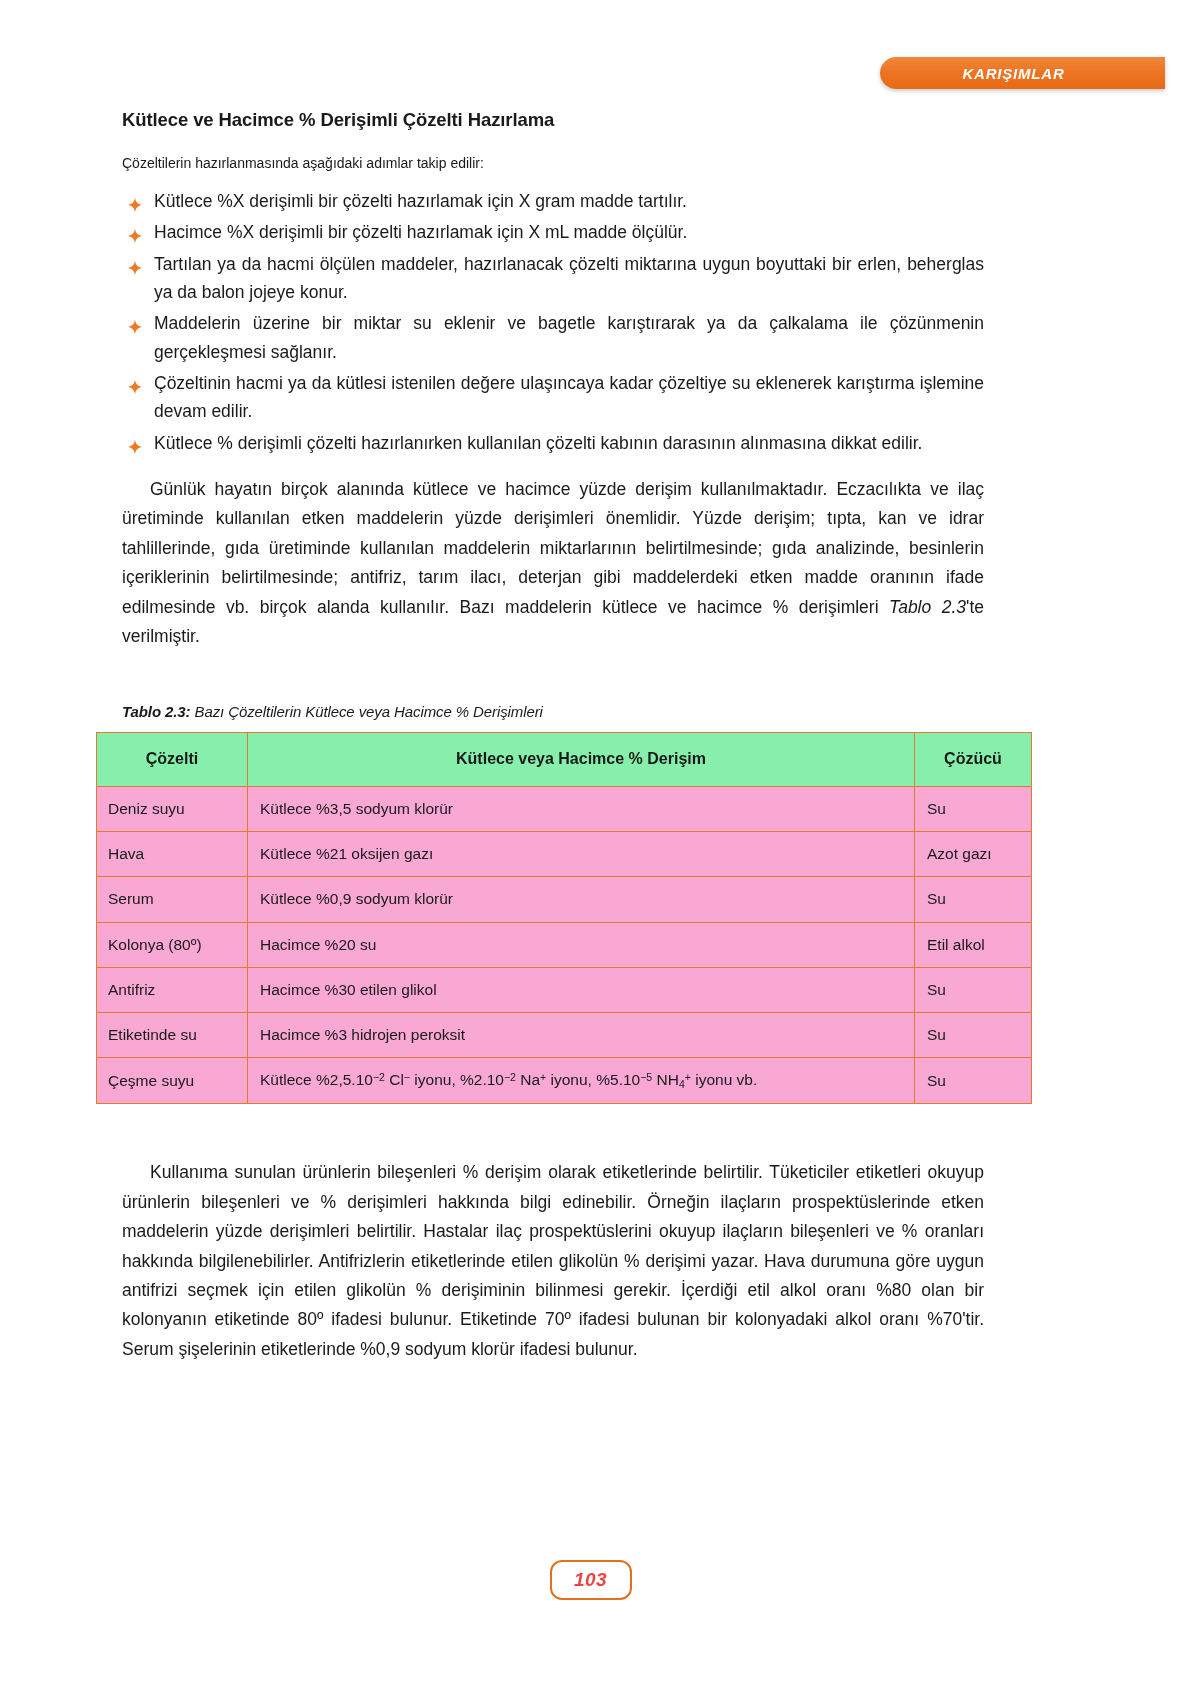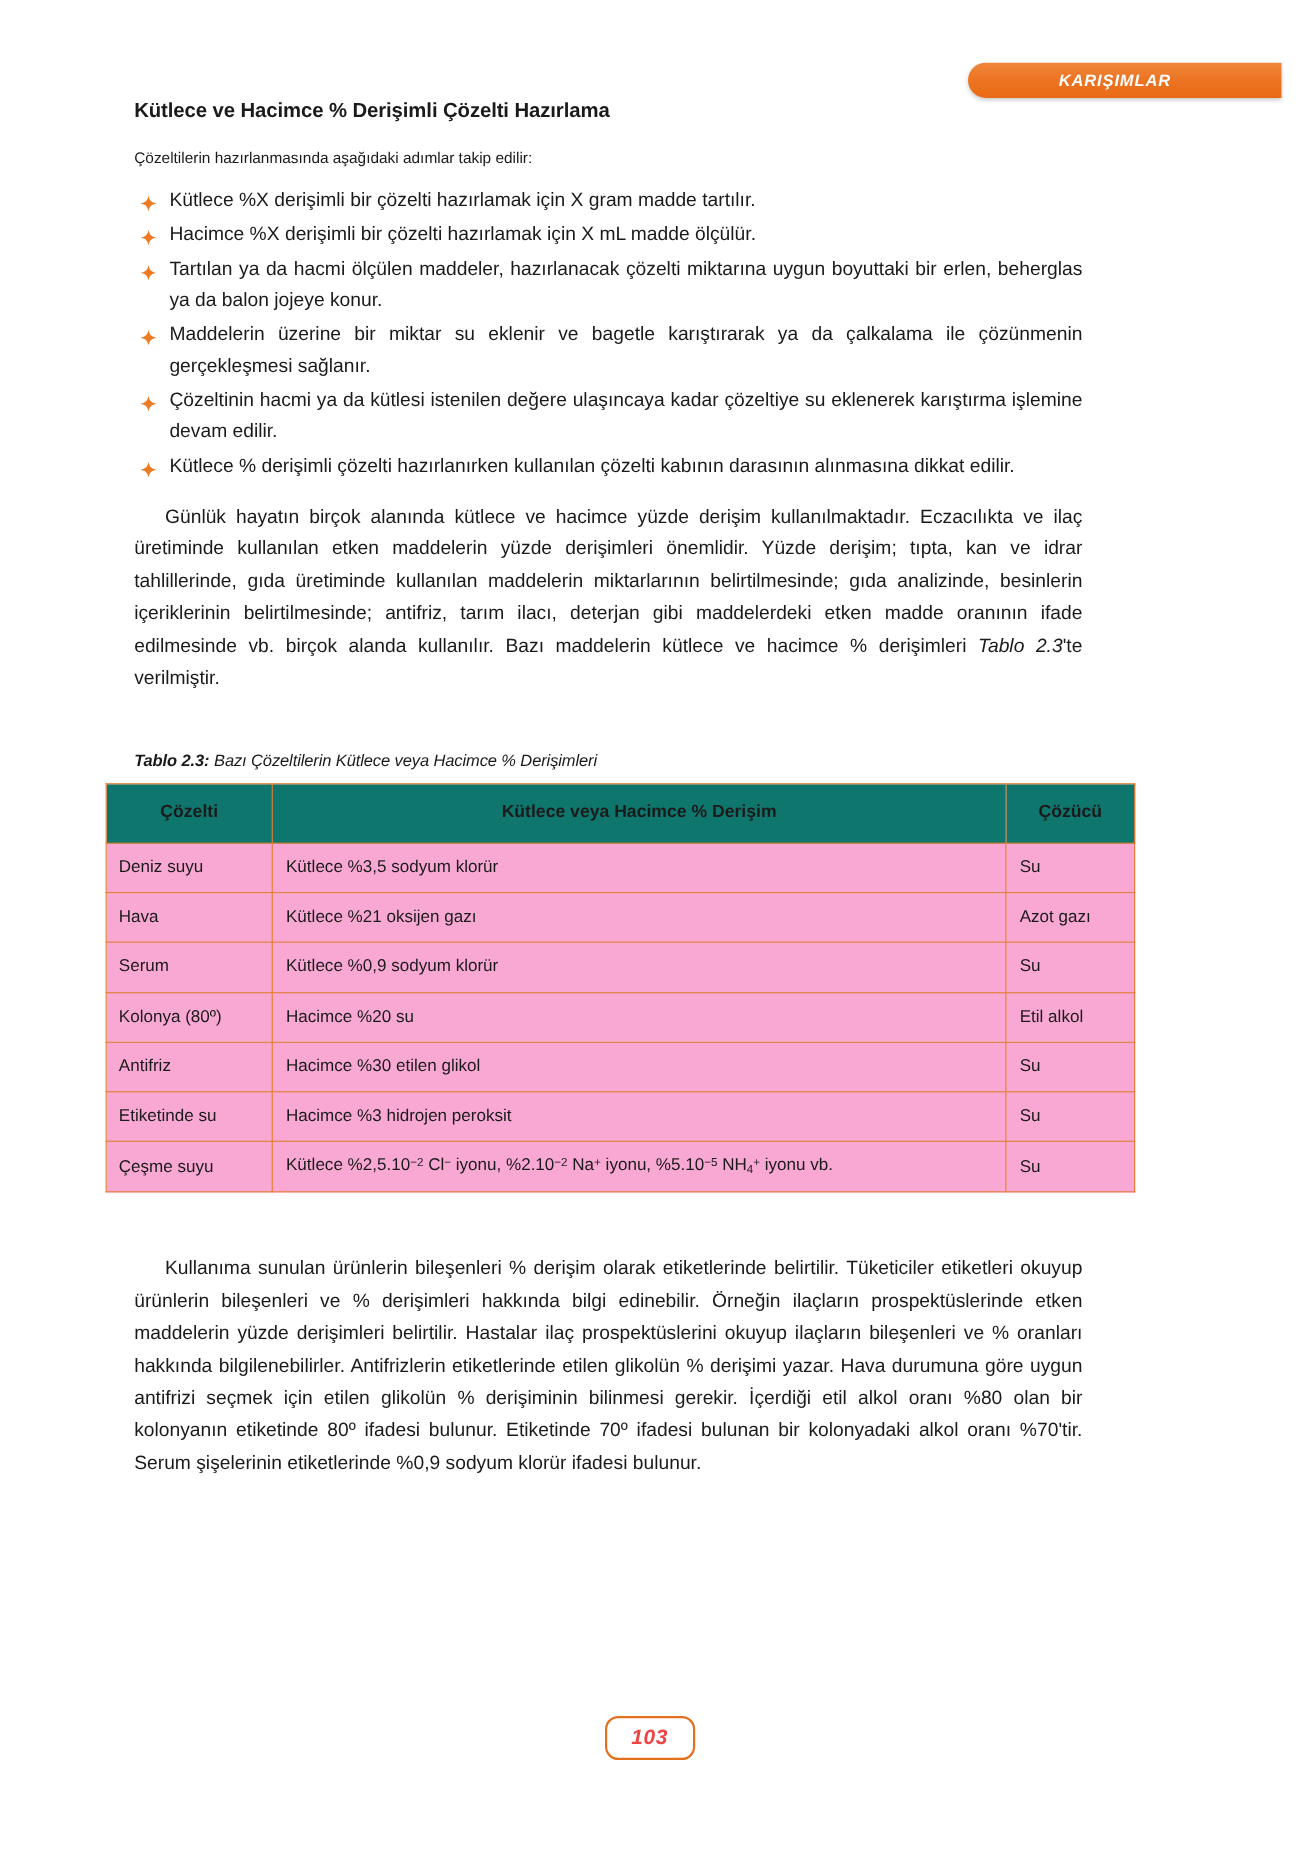--- a/index.html
+++ b/index.html
@@ -44,21 +44,21 @@
     font-weight: bold;
     font-style: italic;
     font-size: 15px;
     letter-spacing: 0.8px;
   }
 
   
   .content {
     position: absolute;
     left: 122px;
-    top: 88px;
+    top: 108px;
     width: 862px;
   }
 
   h2.section-title {
     font-size: 18.5px;
     font-weight: bold;
     margin: 0 0 22px 0;
     line-height: 1.3;
     letter-spacing: -0.1px;
   }
@@ -119,21 +119,21 @@
   }
   table.data-table th,
   table.data-table td {
     border: 1px solid #e07b30;
     font-size: 15.5px;
     padding: 12px 10px;
     vertical-align: middle;
     line-height: 1.3;
   }
   table.data-table thead th {
-    background: #0f766e;
+    background: #86efac;
     font-weight: bold;
     text-align: center;
     padding: 16px 8px;
     font-size: 16px;
   }
   table.data-table thead th.col-solution { width: 134px; }
   table.data-table thead th.col-conc { width: 650px; }
   table.data-table thead th.col-solvent { width: 100px; }
   table.data-table tbody td {
     background: #f9a8d4;

